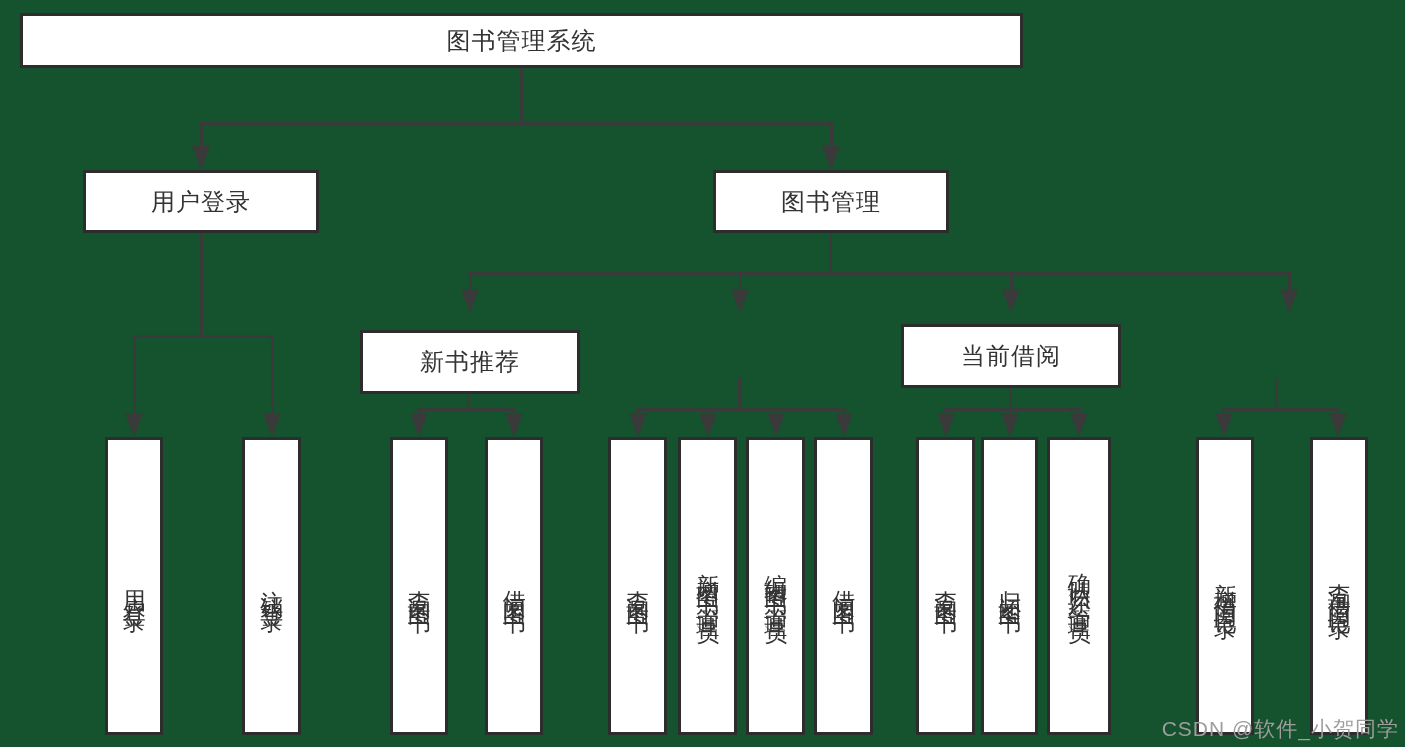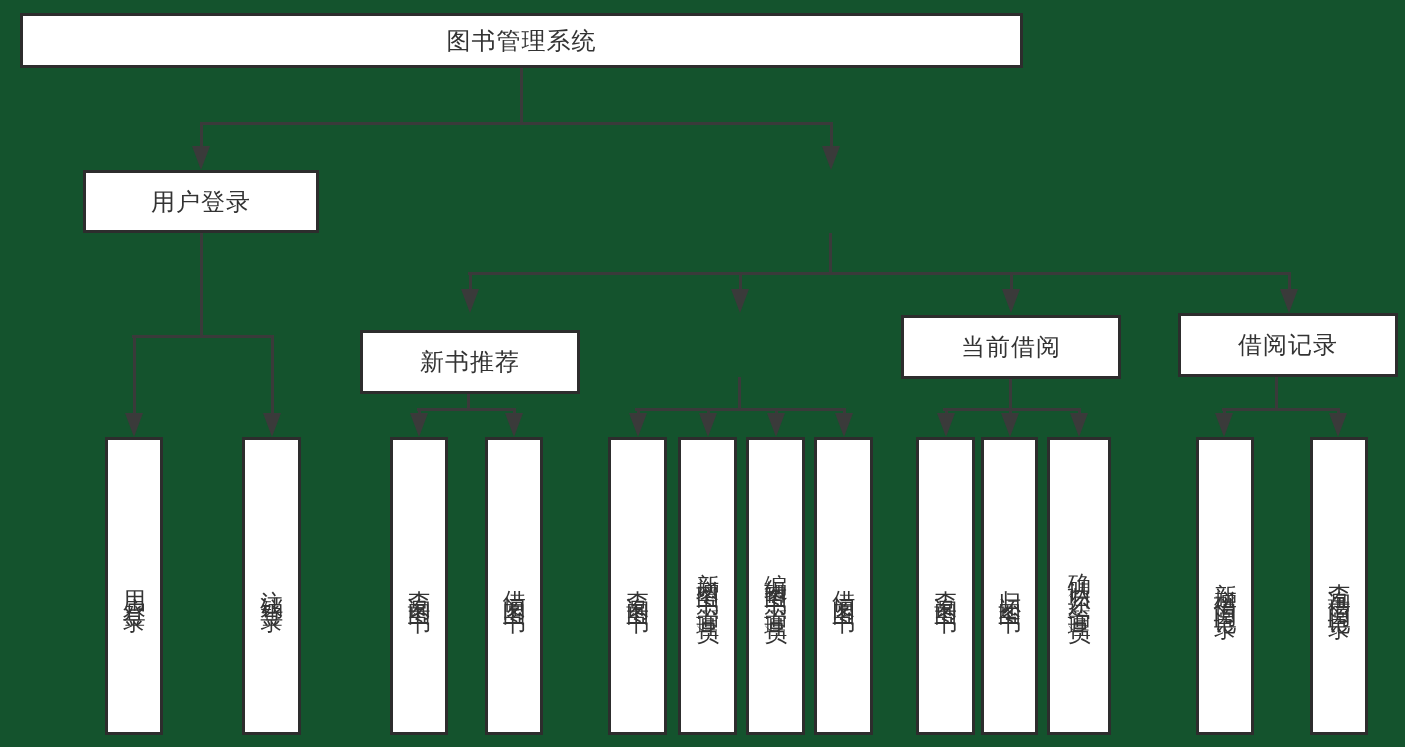--- a/index.html
+++ b/index.html
@@ -91,29 +91,29 @@
   <div class="vline" style="left:1337px;top:408px;height:9px"></div>
   <div class="arrow" style="left:1329px;top:413px"></div>
 
   <div class="node h" style="left:20px;top:13px;width:1003px;height:55px">
     <span>图书管理系统</span>
   </div>
 
   <div class="node h" style="left:83px;top:170px;width:236px;height:63px">
     <span>用户登录</span>
   </div>
+  <div class="node h" style="left:713px;top:170px;width:236px;height:63px">
+    <span>图书管理</span>
+  </div>
 
   <div class="node h" style="left:360px;top:330px;width:220px;height:64px">
     <span>新书推荐</span>
   </div>
-  <div class="node h" style="left:901px;top:315px;width:220px;height:64px">
+  <div class="node h" style="left:901px;top:324px;width:220px;height:64px">
     <span>当前借阅</span>
-  </div>
-  <div class="node h" style="left:1178px;top:313px;width:220px;height:64px">
-    <span>借阅记录</span>
   </div>
 
   <div class="node v" style="left:105px;top:437px;width:58px;height:298px">
     <span class="vtext">用户登录</span>
   </div>
   <div class="node v" style="left:242px;top:437px;width:59px;height:298px">
     <span class="vtext">注销登录</span>
   </div>
 
   <div class="node v" style="left:390px;top:437px;width:58px;height:298px">
@@ -146,14 +146,15 @@
     <span class="vtext">确认归还（管理员）</span>
   </div>
 
   <div class="node v" style="left:1196px;top:437px;width:58px;height:298px">
     <span class="vtext">新增借阅记录</span>
   </div>
   <div class="node v" style="left:1310px;top:437px;width:58px;height:298px">
     <span class="vtext">查询借阅记录</span>
   </div>
 
+  <div class="watermark">CSDN @软件_小贺同学</div>
 
 </div>
 
 </body></html>

